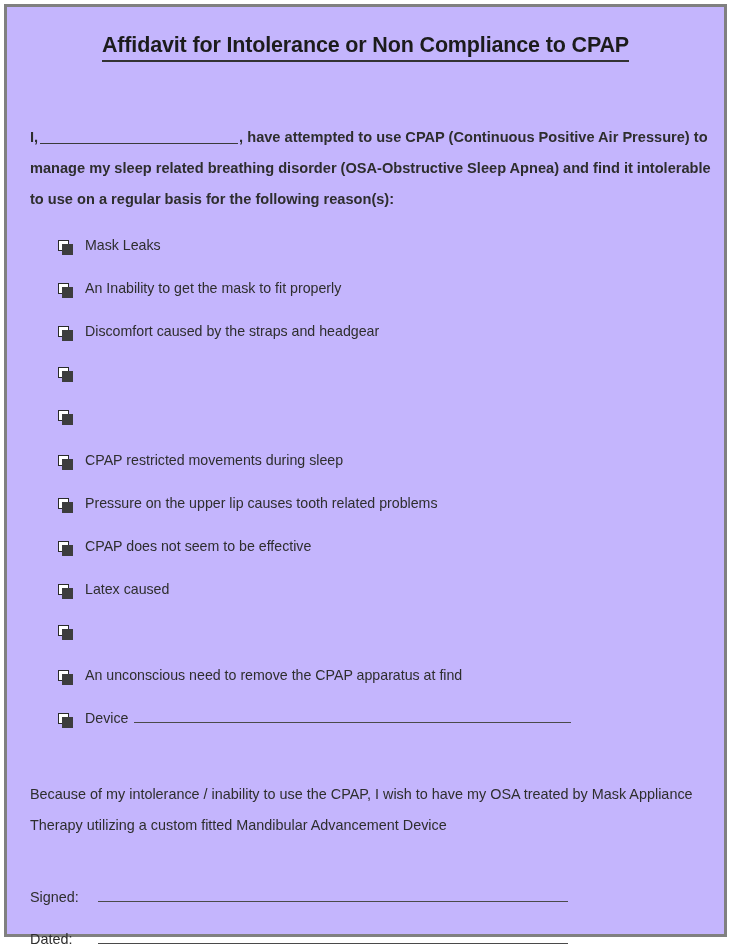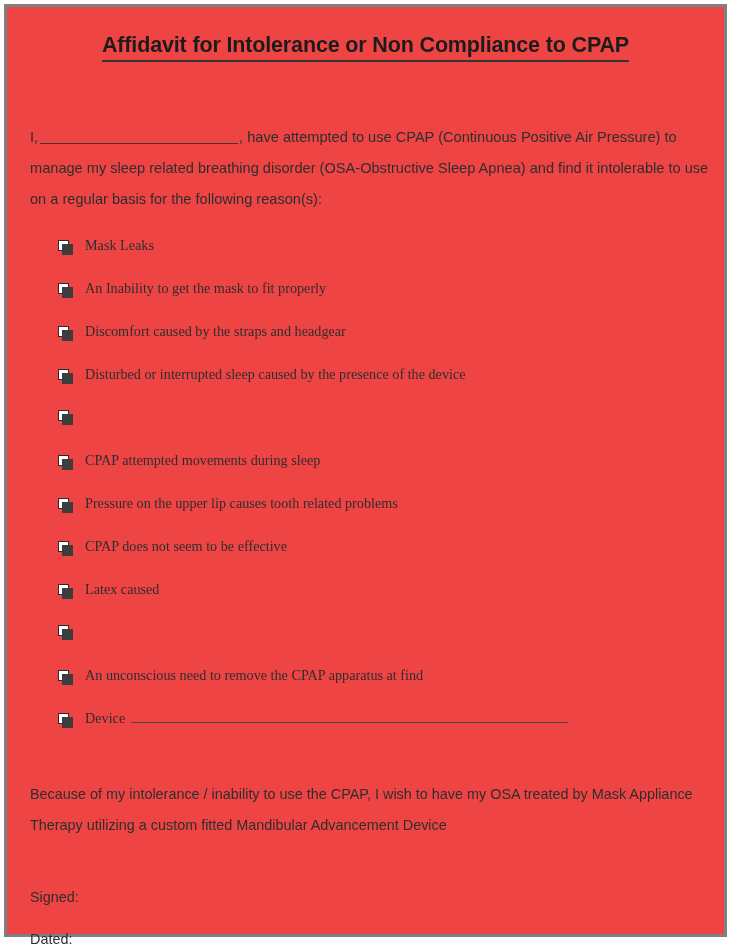--- a/index.html
+++ b/index.html
@@ -15,21 +15,21 @@
     overflow: hidden;
   }
 
   #page {
     position: absolute;
     left: 4px;
     top: 4px;
     width: 723px;
     height: 933px;
     box-sizing: border-box;
-    background: #ef4444;
+    background: #c4b5fd;
     border: 3px solid #808080;
   }
 
   #doc {
     position: absolute;
     left: 0;
     top: 0;
     right: 0;
     bottom: 0;
     padding: 0;
@@ -51,20 +51,21 @@
     white-space: nowrap;
   }
 
   
   .intro {
     margin: 60px 0 0 23px;
     width: 690px;
     font-size: 14.6px;
     line-height: 31px;
     color: #2e2e2e;
+    font-weight: bold;
   }
   .fill-inline {
     display: inline-block;
     width: 198px;
     border-bottom: 1px solid #3a3a3a;
     height: 13px;
     margin: 0 1px -2px 2px;
     vertical-align: baseline;
   }
 
@@ -99,21 +100,20 @@
     width: 11px;
     height: 11px;
     background: #3d3d3d;
     z-index: -1;
   }
   .check-label {
     margin-left: 16px;
     font-size: 14.2px;
     color: #2e2e2e;
     white-space: nowrap;
-    font-family: Liberation Serif, serif;
   }
   .other-line {
     display: inline-block;
     width: 437px;
     border-bottom: 1px solid #4a4a4a;
     height: 12px;
     margin-left: 6px;
     vertical-align: baseline;
   }
 
@@ -127,21 +127,20 @@
   }
 
   
   .sig-block {
     margin: 48px 0 0 23px;
   }
   .sig-row {
     display: flex;
     align-items: baseline;
     height: 42px;
-    flex-direction: column;
   }
   .sig-label {
     font-size: 14.4px;
     color: #2e2e2e;
     width: 68px;
     flex: 0 0 68px;
   }
   .sig-line {
     display: inline-block;
     width: 470px;
@@ -175,30 +174,29 @@
         <span class="check-label">An Inability to get the mask to fit properly</span>
       </li>
 
       <li class="check-item">
         <span class="checkbox-glyph"></span>
         <span class="check-label">Discomfort caused by the straps and headgear</span>
       </li>
 
       <li class="check-item">
         <span class="checkbox-glyph"></span>
-        <span class="check-label">Disturbed or interrupted sleep caused by the presence of the device</span>
-      </li>
-
-      <li class="check-item">
-        <span class="checkbox-glyph"></span>
-      </li>
-
-      <li class="check-item">
-        <span class="checkbox-glyph"></span>
-        <span class="check-label">CPAP attempted movements during sleep</span>
+      </li>
+
+      <li class="check-item">
+        <span class="checkbox-glyph"></span>
+      </li>
+
+      <li class="check-item">
+        <span class="checkbox-glyph"></span>
+        <span class="check-label">CPAP restricted movements during sleep</span>
       </li>
 
       <li class="check-item">
         <span class="checkbox-glyph"></span>
         <span class="check-label">Pressure on the upper lip causes tooth related problems</span>
       </li>
 
       <li class="check-item">
         <span class="checkbox-glyph"></span>
         <span class="check-label">CPAP does not seem to be effective</span>

